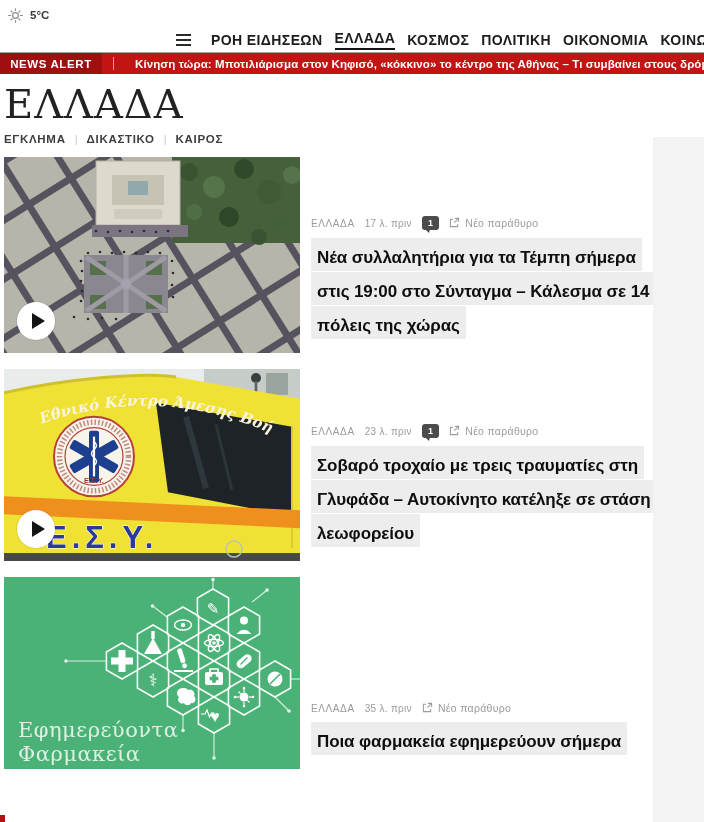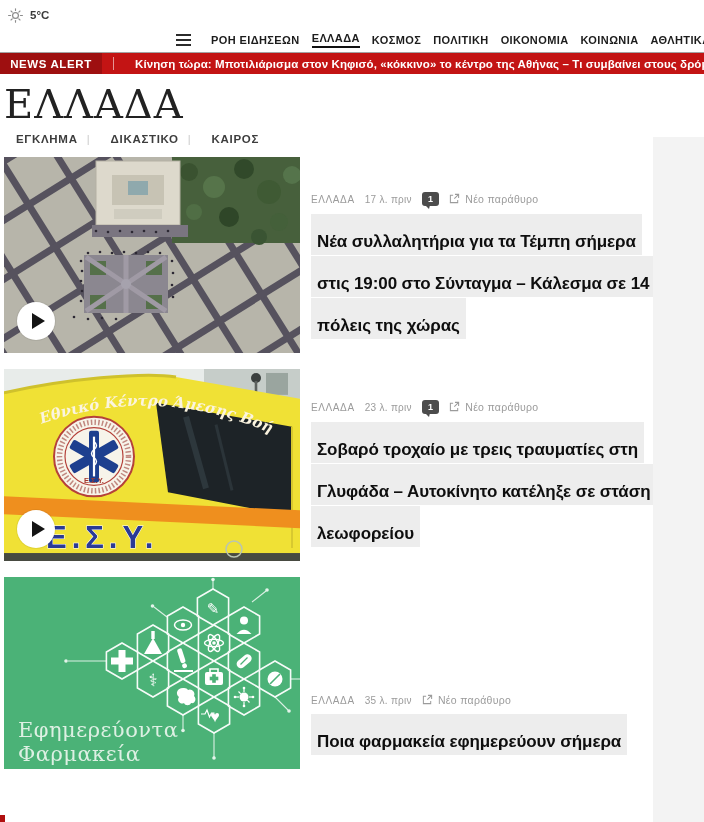--- a/index.html
+++ b/index.html
@@ -15,36 +15,36 @@
 
   
   .logo-row{display:flex;justify-content:center;align-items:center;gap:20px;margin-top:8px;height:50px;}
   .shark{width:46px;height:48px;}
   .logo-text{font-family:"DejaVu Serif",serif;font-weight:bold;font-size:37px;letter-spacing:2px;color:#181818;}
 
   
   .nav-row{display:flex;align-items:center;gap:12px;padding-left:176px;height:24px;margin-top:4px;white-space:nowrap;overflow:hidden;}
   .burger{display:inline-flex;flex-direction:column;gap:3px;margin-right:8px;cursor:pointer;}
   .burger i{display:block;width:15px;height:2px;background:#2b2b2b;}
-  .nav-item{font-size:11px;font-weight:bold;letter-spacing:.4px;color:#1c1c1c;text-decoration:none;}
+  .nav-item{font-size:14px;font-weight:bold;letter-spacing:.4px;color:#1c1c1c;text-decoration:none;}
   .nav-item.active{border-bottom:2px solid #111;padding-bottom:2px;}
 
   
   .alert-bar{display:flex;align-items:center;height:21px;background:#c31414;border-top:1px solid #a3a3a3;overflow:hidden;}
   .alert-label{flex:none;width:102px;height:100%;background:#9e0f10;color:#fff;font-weight:bold;
                font-size:11.5px;letter-spacing:.6px;display:flex;align-items:center;justify-content:center;}
   .alert-divider{flex:none;width:1px;height:13px;background:rgba(255,255,255,.55);margin-left:11px;}
   .alert-ticker{color:#fff;font-weight:bold;font-size:11.5px;letter-spacing:.1px;white-space:nowrap;padding-left:21px;}
 
   
   .section-header{padding-left:4px;margin-top:8px;}
   .section-title{font-family:"DejaVu Serif",serif;font-weight:normal;font-size:40px;line-height:44px;
                  letter-spacing:1px;color:#222;margin:0;}
   .subcats{display:flex;align-items:center;gap:9px;margin-top:5px;height:16px;}
-  .subcat{font-size:11.5px;font-weight:bold;letter-spacing:.7px;color:#3d3d3d;text-decoration:none;margin-left:12px;}
+  .subcat{font-size:11.5px;font-weight:bold;letter-spacing:.7px;color:#3d3d3d;text-decoration:none;}
   .pipe{color:#c9c9c9;font-size:11px;}
 
   
   #article-list{padding-left:4px;}
   .article-row{display:flex;margin-top:16px;}
   .article-row.first{margin-top:10px;}
   .article-figure{position:relative;width:296px;flex:none;overflow:hidden;margin:0;background:#ddd;}
   .fig-0{height:196px;} .fig-1{height:192px;} .fig-2{height:192px;}
   .article-figure svg.cover{display:block;width:100%;height:100%;}
   .play-btn{position:absolute;left:13px;bottom:13px;width:38px;height:38px;border-radius:50%;
@@ -54,21 +54,21 @@
   .article-content{margin-left:11px;width:352px;display:flex;flex-direction:column;justify-content:flex-end;padding-bottom:13px;}
   .meta{display:flex;align-items:center;gap:10px;color:#9b9b9b;font-size:10px;letter-spacing:.3px;}
   .meta-cat{color:#9b9b9b;text-decoration:none;letter-spacing:.6px;}
   .comment-badge{position:relative;background:#4c4c4c;color:#fff;font-size:9px;font-weight:bold;
                  border-radius:3px;padding:2px 6px;line-height:10px;}
   .comment-badge::after{content:"";position:absolute;left:3px;bottom:-3px;border-left:4px solid transparent;
                  border-right:1px solid transparent;border-top:4px solid #4c4c4c;}
   .new-window{display:inline-flex;gap:5px;color:#9b9b9b;text-decoration:none;font-size:10.5px;}
   .headline{margin:8px 0 0 0;}
   .hl-line{display:table;white-space:nowrap;background:#ededed;color:#0e0e0e;font-weight:bold;
-           font-size:17px;line-height:20px;letter-spacing:-.1px;padding:18px 6px 3px;margin-bottom:1px;}
+           font-size:17px;line-height:20px;letter-spacing:-.1px;padding:10px 6px 3px;margin-bottom:1px;}
 
   
   .right-rail{position:absolute;top:137px;right:0;width:51px;bottom:0;background:#f3f3f3;}
   .bottom-red{position:absolute;left:0;bottom:0;width:5px;height:7px;background:#b01010;}
 </style>
 </head>
 <body>
 
 <div class="page">
 

